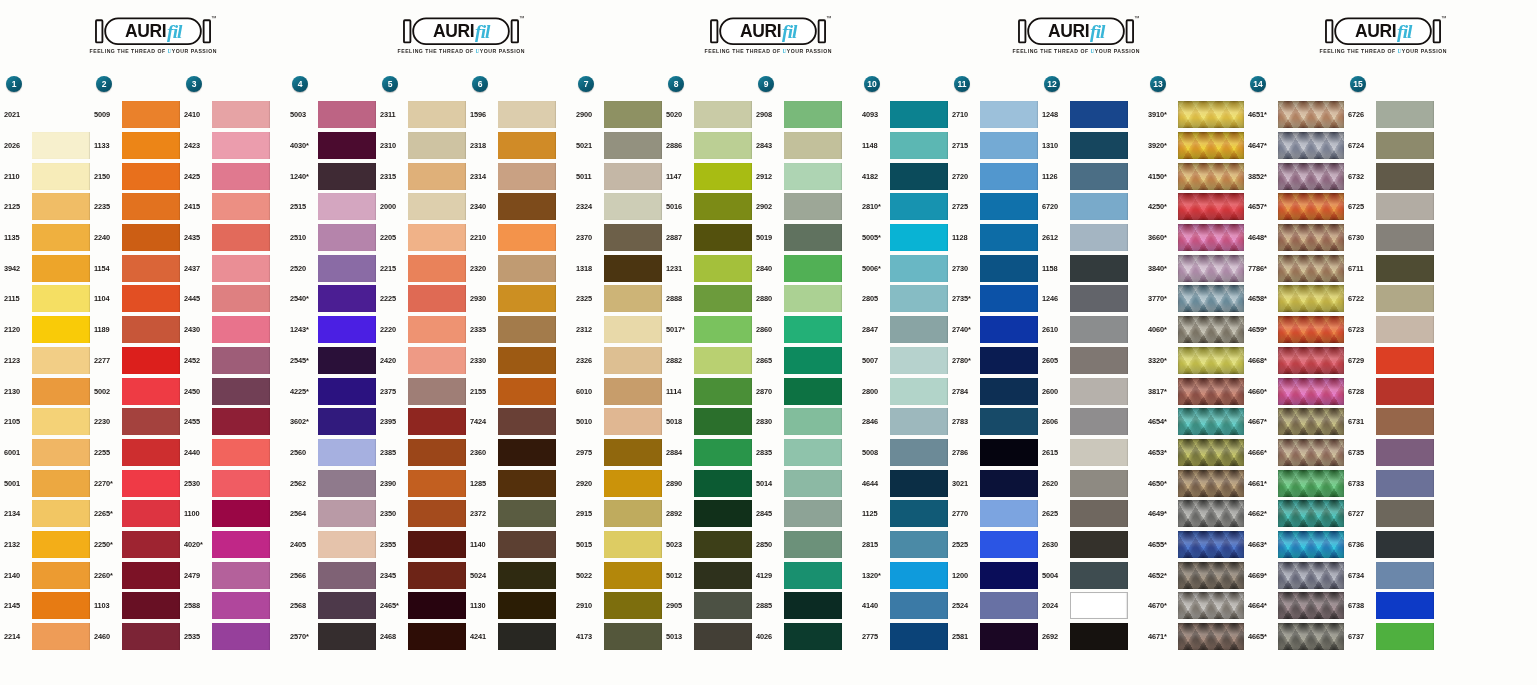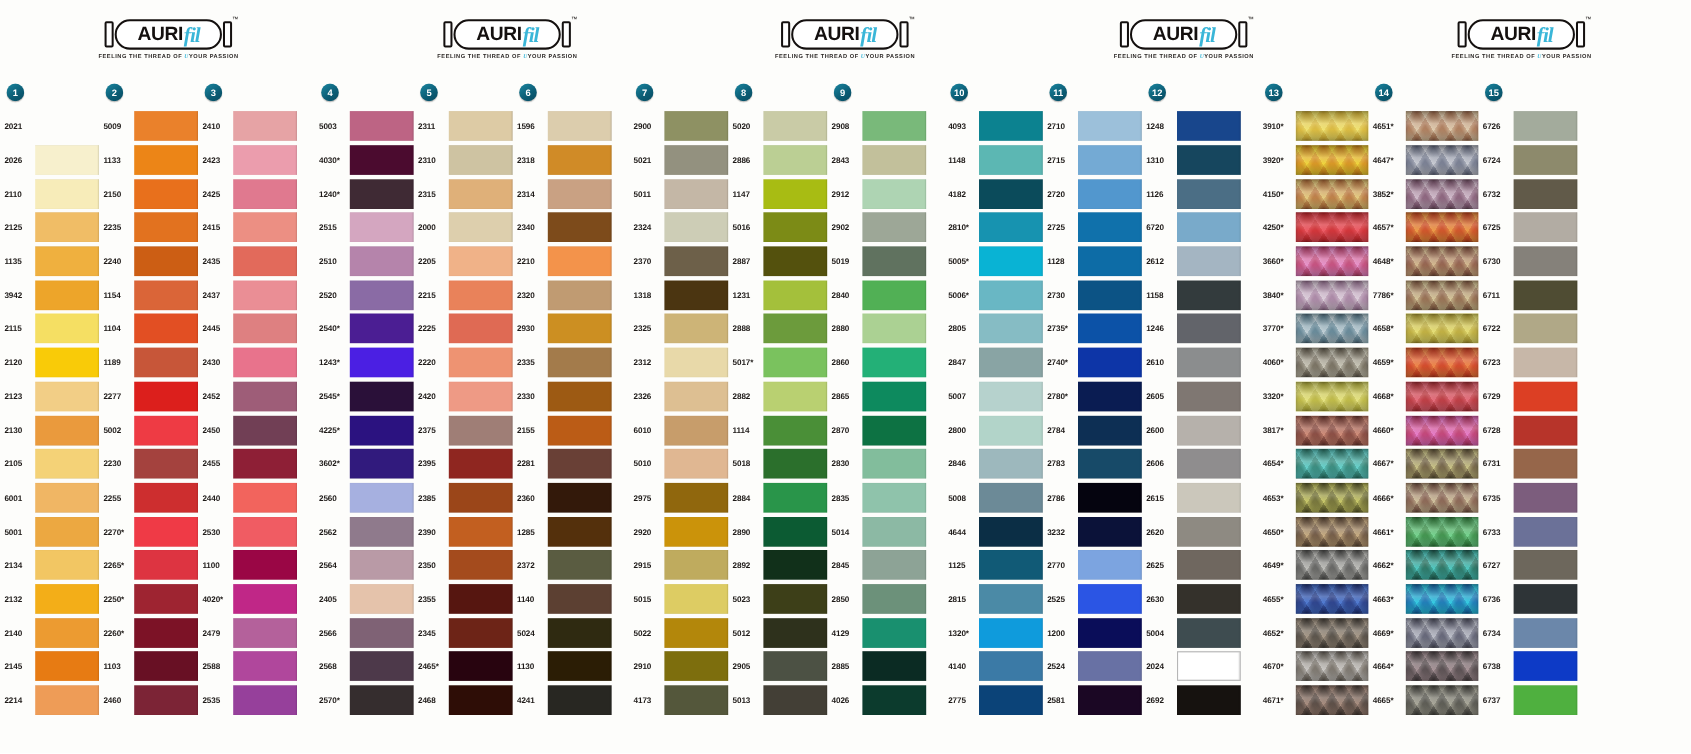--- a/index.html
+++ b/index.html
@@ -667,21 +667,21 @@
             </div>
             <div class="swatch-row">
               <div class="code">2330</div>
               <div class="chip" style="background: rgb(157, 90, 19);"></div>
             </div>
             <div class="swatch-row">
               <div class="code">2155</div>
               <div class="chip" style="background: rgb(187, 92, 22);"></div>
             </div>
             <div class="swatch-row">
-              <div class="code">2281</div>
+              <div class="code">7424</div>
               <div class="chip" style="background: rgb(105, 64, 54);"></div>
             </div>
             <div class="swatch-row">
               <div class="code">2360</div>
               <div class="chip" style="background: rgb(51, 25, 10);"></div>
             </div>
             <div class="swatch-row">
               <div class="code">1285</div>
               <div class="chip" style="background: rgb(84, 48, 12);"></div>
             </div>
@@ -1066,21 +1066,21 @@
             </div>
             <div class="swatch-row">
               <div class="code">2783</div>
               <div class="chip" style="background: rgb(23, 74, 104);"></div>
             </div>
             <div class="swatch-row">
               <div class="code">2786</div>
               <div class="chip" style="background: rgb(5, 4, 15);"></div>
             </div>
             <div class="swatch-row">
-              <div class="code">3232</div>
+              <div class="code">3021</div>
               <div class="chip" style="background: rgb(11, 18, 57);"></div>
             </div>
             <div class="swatch-row">
               <div class="code">2770</div>
               <div class="chip" style="background: rgb(124, 164, 224);"></div>
             </div>
             <div class="swatch-row">
               <div class="code">2525</div>
               <div class="chip" style="background: rgb(43, 85, 228);"></div>
             </div>

